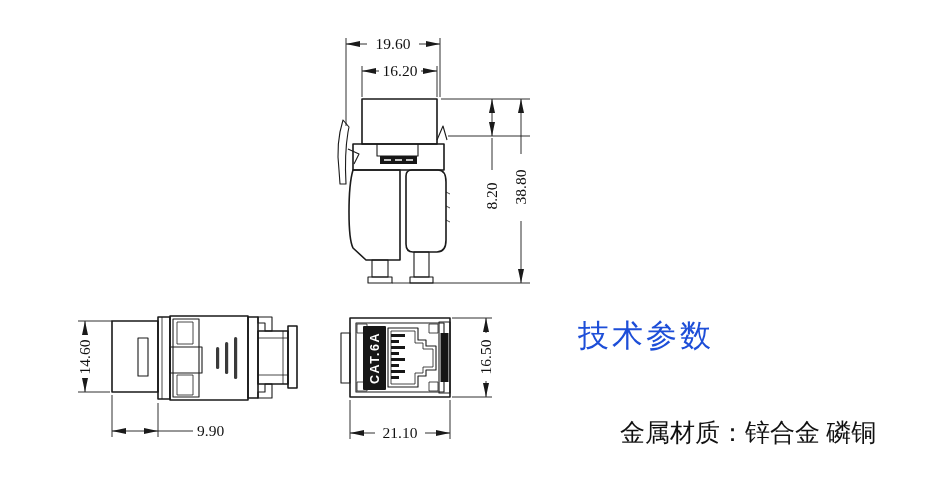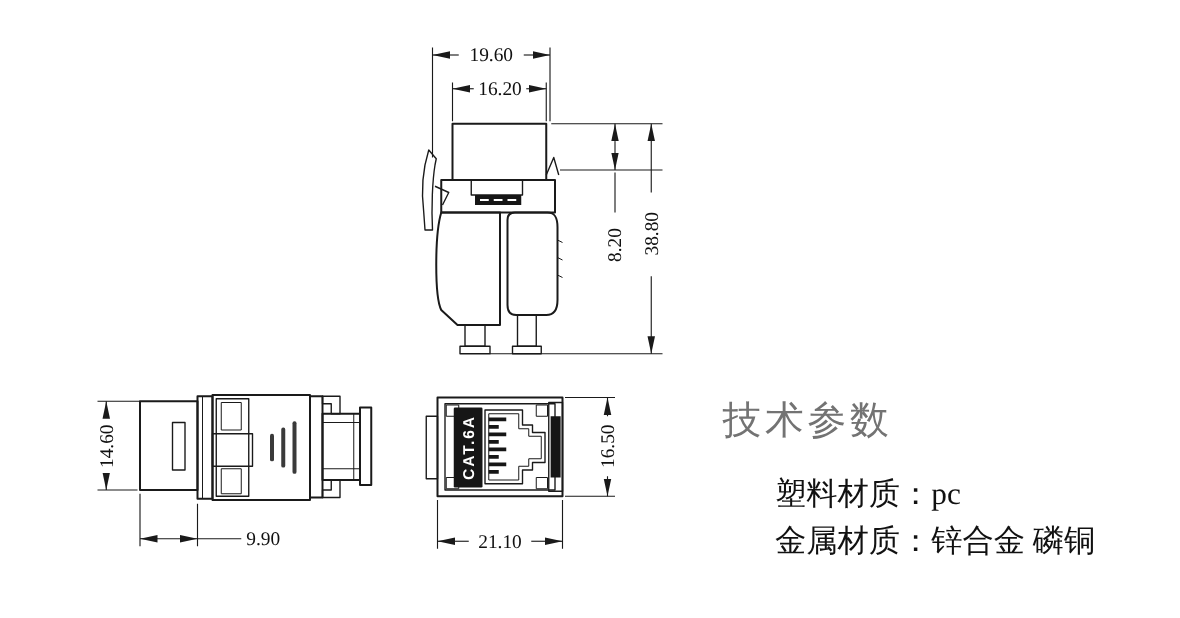--- a/index.html
+++ b/index.html
@@ -8,21 +8,21 @@
   svg{position:absolute;left:0;top:0;}
   .outline{fill:none;stroke:#1a1a1a;stroke-width:1.6;stroke-linejoin:round;stroke-linecap:round;}
   .med{fill:none;stroke:#1a1a1a;stroke-width:1.1;stroke-linejoin:round;}
   .thin{fill:none;stroke:#1a1a1a;stroke-width:0.8;stroke-linejoin:round;}
   .dim{fill:none;stroke:#1a1a1a;stroke-width:0.9;}
   .dimtxt{font-family:"Liberation Serif","DejaVu Serif",serif;font-size:15.5px;fill:#111;}
   .cattxt{font-family:"Liberation Sans","DejaVu Sans",sans-serif;font-size:12.5px;font-weight:bold;
           fill:#ffffff;letter-spacing:1.5px;}
   .fillDark{fill:#161616;stroke:none;}
   .slat{fill:#3a3a3a;stroke:none;}
-  .specs-title{position:absolute;left:578px;top:315px;font-size:31px;color:#737373;letter-spacing:3px;}
+  .specs-title{position:absolute;left:578px;top:315px;font-size:31px;color:#1d4ed8;letter-spacing:3px;}
   .spec-line{position:absolute;left:620px;font-size:25px;color:#111;white-space:nowrap;}
   .spec-line-1{top:378px;}
   .spec-line-2{top:416px;text-align:right;}
 </style>
 </head>
 <body>
 
 <div class="stage">
 
   <svg width="944" height="494" viewBox="0 0 944 494">
@@ -152,16 +152,15 @@
       <g>
         <path d="M452,318 H492 M452,397 H492" class="dim"></path>
         <line x1="486" y1="333" x2="486" y2="318" class="dim" marker-end="url(#arr)"></line>
         <line x1="486" y1="381" x2="486" y2="397" class="dim" marker-end="url(#arr)"></line>
         <text x="491" y="357" transform="rotate(-90 491 357)" text-anchor="middle" class="dimtxt">16.50</text>
       </g>
     </g>
   </svg>
 
   <div class="specs-title">技术参数</div>
-  <div class="spec-line spec-line-1"><span class="spec-label">塑料材质：</span><span class="spec-value">pc</span></div>
   <div class="spec-line spec-line-2"><span class="spec-label">金属材质：</span><span class="spec-value">锌合金 磷铜</span></div>
 
 </div>
 
 </body></html>

